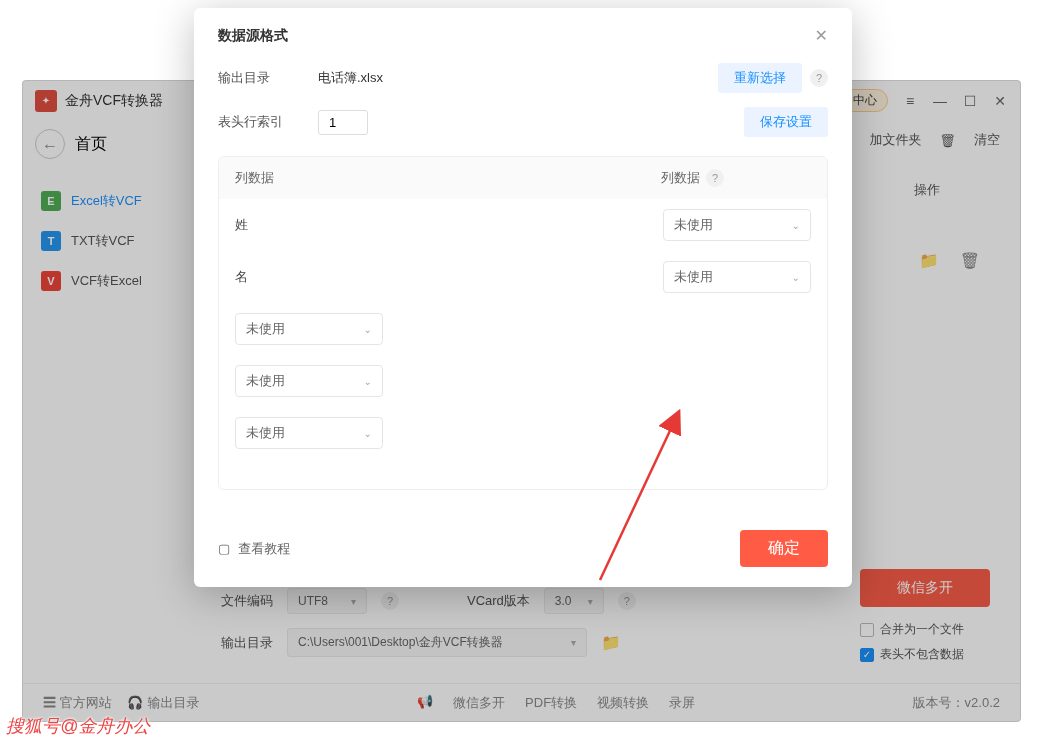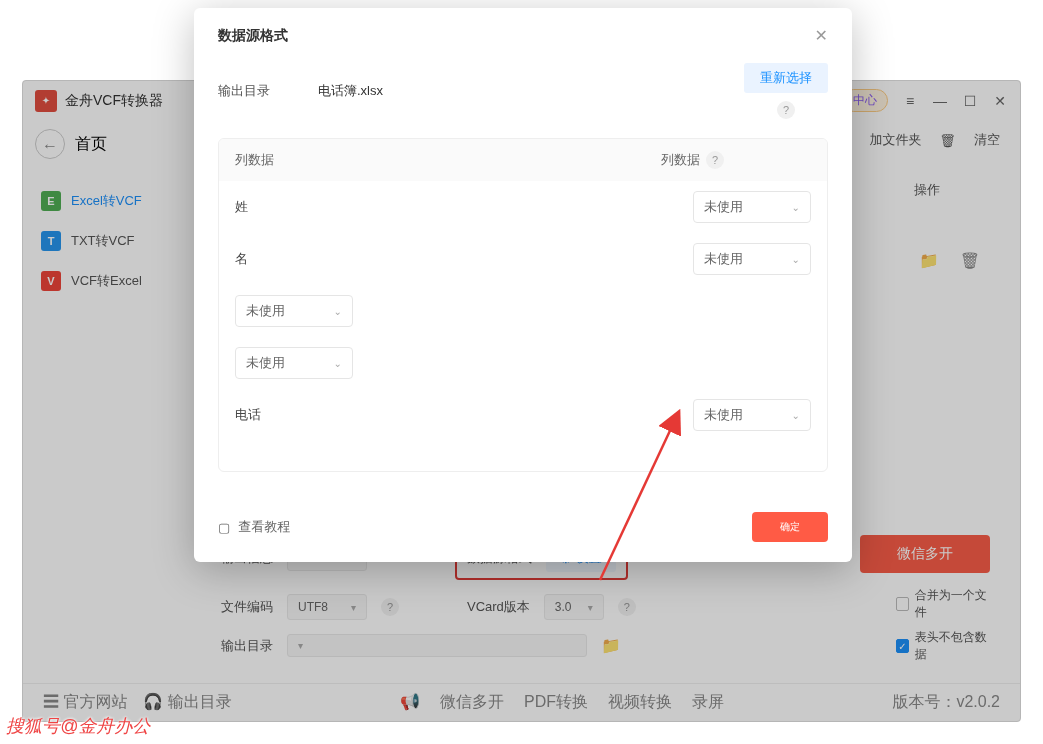--- a/index.html
+++ b/index.html
@@ -4,21 +4,21 @@
 <style>
 * { box-sizing: border-box; margin: 0; padding: 0; font-family: "Microsoft YaHei", -apple-system, sans-serif; }
 body { width: 1043px; height: 744px; background: #fff; position: relative; overflow: hidden; }
 
 
 .app-window { position: absolute; top: 80px; left: 22px; right: 22px; bottom: 22px; background: #fff; border: 1px solid #e5e5e5; border-radius: 4px; }
 .titlebar { height: 40px; display: flex; align-items: center; padding: 0 12px; border-bottom: 1px solid transparent; }
 .app-logo { width: 22px; height: 22px; background: #e74c3c; border-radius: 3px; margin-right: 8px; display: flex; align-items: center; justify-content: center; color: #fff; font-size: 10px; }
 .app-title { font-size: 14px; color: #333; flex: 1; }
 .title-actions { display: flex; align-items: center; gap: 14px; }
-.pill-btn { background: #fff3e0; color: #8b5cf6; border: 1px solid #ffcc80; border-radius: 12px; padding: 2px 10px; font-size: 12px; }
+.pill-btn { background: #fff3e0; color: #404040; border: 1px solid #ffcc80; border-radius: 12px; padding: 2px 10px; font-size: 12px; }
 .win-btn { width: 16px; height: 16px; display: flex; align-items: center; justify-content: center; color: #666; font-size: 14px; }
 
 .app-body { display: flex; height: calc(100% - 40px); }
 .back-area { position: absolute; top: 48px; left: 12px; display: flex; align-items: center; gap: 10px; }
 .back-circle { width: 30px; height: 30px; border: 1px solid #ccc; border-radius: 50%; display: flex; align-items: center; justify-content: center; color: #888; }
 
 .sidebar { width: 170px; padding: 60px 10px 10px 10px; }
 .side-item { display: flex; align-items: center; gap: 10px; padding: 10px 8px; font-size: 13px; color: #555; border-radius: 4px; }
 .side-item.active { color: #1890ff; }
 .side-icon { width: 20px; height: 20px; border-radius: 3px; display: flex; align-items: center; justify-content: center; color: #fff; font-size: 11px; font-weight: bold; }
@@ -37,51 +37,51 @@
 .select-box { background: #f5f5f5; border: 1px solid #e8e8e8; border-radius: 3px; padding: 5px 10px; min-width: 80px; display: flex; align-items: center; justify-content: space-between; gap: 8px; font-size: 12px; color: #666; }
 .select-box.wide { min-width: 300px; }
 .chev { color: #aaa; font-size: 10px; }
 .help-circle { width: 18px; height: 18px; border-radius: 50%; background: #f0f0f0; display: flex; align-items: center; justify-content: center; font-size: 11px; color: #999; }
 .folder-ic { color: #888; font-size: 16px; }
 .settings-link { color: #1890ff; background: #f0f7ff; padding: 5px 14px; border-radius: 3px; display: flex; align-items: center; gap: 4px; }
 .red-box { border: 2px solid #e53935; border-radius: 4px; padding: 6px 10px; display: flex; align-items: center; gap: 14px; }
 
 .right-col { position: absolute; bottom: 50px; right: 30px; width: 130px; }
 .start-btn { background: #ff5b45; color: #fff; border-radius: 4px; padding: 10px 0; text-align: center; font-size: 14px; margin-bottom: 14px; }
-.chk-row { display: flex; align-items: center; gap: 6px; font-size: 12px; color: #555; margin-bottom: 8px; margin-left: 36px; }
+.chk-row { display: flex; align-items: center; gap: 6px; font-size: 12px; color: #555; margin-bottom: 8px; }
 .chk { width: 14px; height: 14px; border: 1px solid #bbb; border-radius: 2px; display: flex; align-items: center; justify-content: center; font-size: 10px; }
 .chk.checked { background: #1890ff; border-color: #1890ff; color: #fff; }
 
-.footer { position: absolute; bottom: 0; left: 0; right: 0; height: 38px; border-top: 1px solid #eee; display: flex; align-items: center; padding: 0 20px; font-size: 16px; color: #888; }
+.footer { position: absolute; bottom: 0; left: 0; right: 0; height: 38px; border-top: 1px solid #eee; display: flex; align-items: center; padding: 0 20px; font-size: 13px; color: #888; }
 .footer-left { display: flex; gap: 16px; align-items: center; }
 .footer-mid { flex: 1; display: flex; justify-content: center; gap: 20px; }
 .footer-mid .orange { color: #ff9800; }
 .footer-right { color: #888; }
 .modal { position: absolute; top: 8px; left: 194px; width: 658px; background: #fff; border-radius: 6px; box-shadow: 0 8px 40px rgba(0,0,0,0.25); padding: 18px 24px 20px 24px; z-index: 100; }
 .modal-hdr { display: flex; justify-content: space-between; align-items: center; margin-bottom: 18px; }
 .modal-title { font-size: 14px; font-weight: 600; color: #333; }
 .modal-close { color: #999; font-size: 16px; }
 .m-row { display: flex; align-items: center; gap: 20px; margin-bottom: 14px; font-size: 13px; }
 .m-label { width: 80px; color: #555; }
 .m-val { color: #333; }
 .m-input { border: 1px solid #ddd; border-radius: 3px; padding: 4px 10px; width: 50px; }
-.m-right { margin-left: auto; display: flex; gap: 8px; align-items: center; flex-direction: column; }
+.m-right { margin-left: auto; display: flex; gap: 8px; align-items: center; }
 .blue-light-btn { background: #eaf3ff; color: #1890ff; border-radius: 3px; padding: 6px 16px; font-size: 13px; }
 
 .col-table { border: 1px solid #eee; border-radius: 6px; overflow: hidden; margin-top: 19px; }
 .col-thead { background: #fafafa; display: flex; padding: 12px 16px; font-size: 13px; color: #666; }
 .col-thead .th1 { flex: 1; }
 .col-thead .th2 { width: 150px; display: flex; align-items: center; gap: 6px; }
 .col-row { display: flex; align-items: center; padding: 10px 16px; font-size: 13px; color: #444; }
 .col-row .c1 { flex: 1; }
-.col-select { width: 118px; border: 1px solid #e5e5e5; border-radius: 4px; padding: 6px 10px; display: flex; justify-content: space-between; align-items: center; color: #666; background: #fff; }
+.col-select { width: 148px; border: 1px solid #e5e5e5; border-radius: 4px; padding: 6px 10px; display: flex; justify-content: space-between; align-items: center; color: #666; background: #fff; }
 
 .modal-footer { display: flex; justify-content: space-between; align-items: center; margin-top: 40px; }
 .tutorial-link { display: flex; align-items: center; gap: 8px; color: #666; font-size: 13px; }
-.confirm-btn { background: #ff5b45; color: #fff; border-radius: 4px; padding: 8px 28px; font-size: 10px; }
+.confirm-btn { background: #ff5b45; color: #fff; border-radius: 4px; padding: 8px 28px; font-size: 16px; }
 
 
 .arrow { position: absolute; top: 410px; left: 600px; z-index: 101; }
 .arrow svg { overflow: visible; }
 
 
 .dim { filter: grayscale(0.05) brightness(0.97); }
 .mask { position:absolute; inset:80px 22px 22px 22px; background: rgba(0,0,0,0.18); border-radius:4px; z-index:50; pointer-events:none; }
 
 
@@ -167,20 +167,21 @@
       <span>VCard版本</span>
       <div class="select-box" style="min-width:60px">
         <span>3.0</span>
           <span class="chev">▾</span>
       </div>
       <div class="help-circle">?</div>
     </div>
     <div class="form-row">
       <span class="form-label">输出目录</span>
       <div class="select-box wide">
+        <span>C:\Users\001\Desktop\金舟VCF转换器</span>
           <span class="chev">▾</span>
       </div>
       <span class="folder-ic">📁</span>
     </div>
   </div>
 
   <div class="right-col">
     <div class="start-btn">微信多开</div>
     <div class="chk-row">
       <div class="chk"></div>
@@ -218,20 +219,27 @@
 
   <div class="m-row">
     <span class="m-label">输出目录</span>
     <span class="m-val">电话簿.xlsx</span>
     <div class="m-right">
       <div class="blue-light-btn">重新选择</div>
       <div class="help-circle">?</div>
     </div>
   </div>
 
+  <div class="m-row">
+    <span class="m-label">表头行索引</span>
+    <div class="m-input">1</div>
+    <div class="m-right">
+      <div class="blue-light-btn">保存设置</div>
+    </div>
+  </div>
 
   <div class="col-table">
     <div class="col-thead">
       <div class="th1">列数据</div>
       <div class="th2">
         <span>列数据</span>
         <div class="help-circle">?</div>
       </div>
     </div>
     <div class="col-row">
@@ -254,21 +262,20 @@
           <span class="chev">⌄</span>
       </div>
     </div>
     <div class="col-row">
       <div class="col-select">
         <span>未使用</span>
           <span class="chev">⌄</span>
       </div>
     </div>
     <div class="col-row" style="padding-bottom:40px">
-      <div class="c1">电话</div>
       <div class="col-select">
         <span>未使用</span>
           <span class="chev">⌄</span>
       </div>
     </div>
   </div>
 
   <div class="modal-footer">
     <div class="tutorial-link">
       <span>▢</span>

